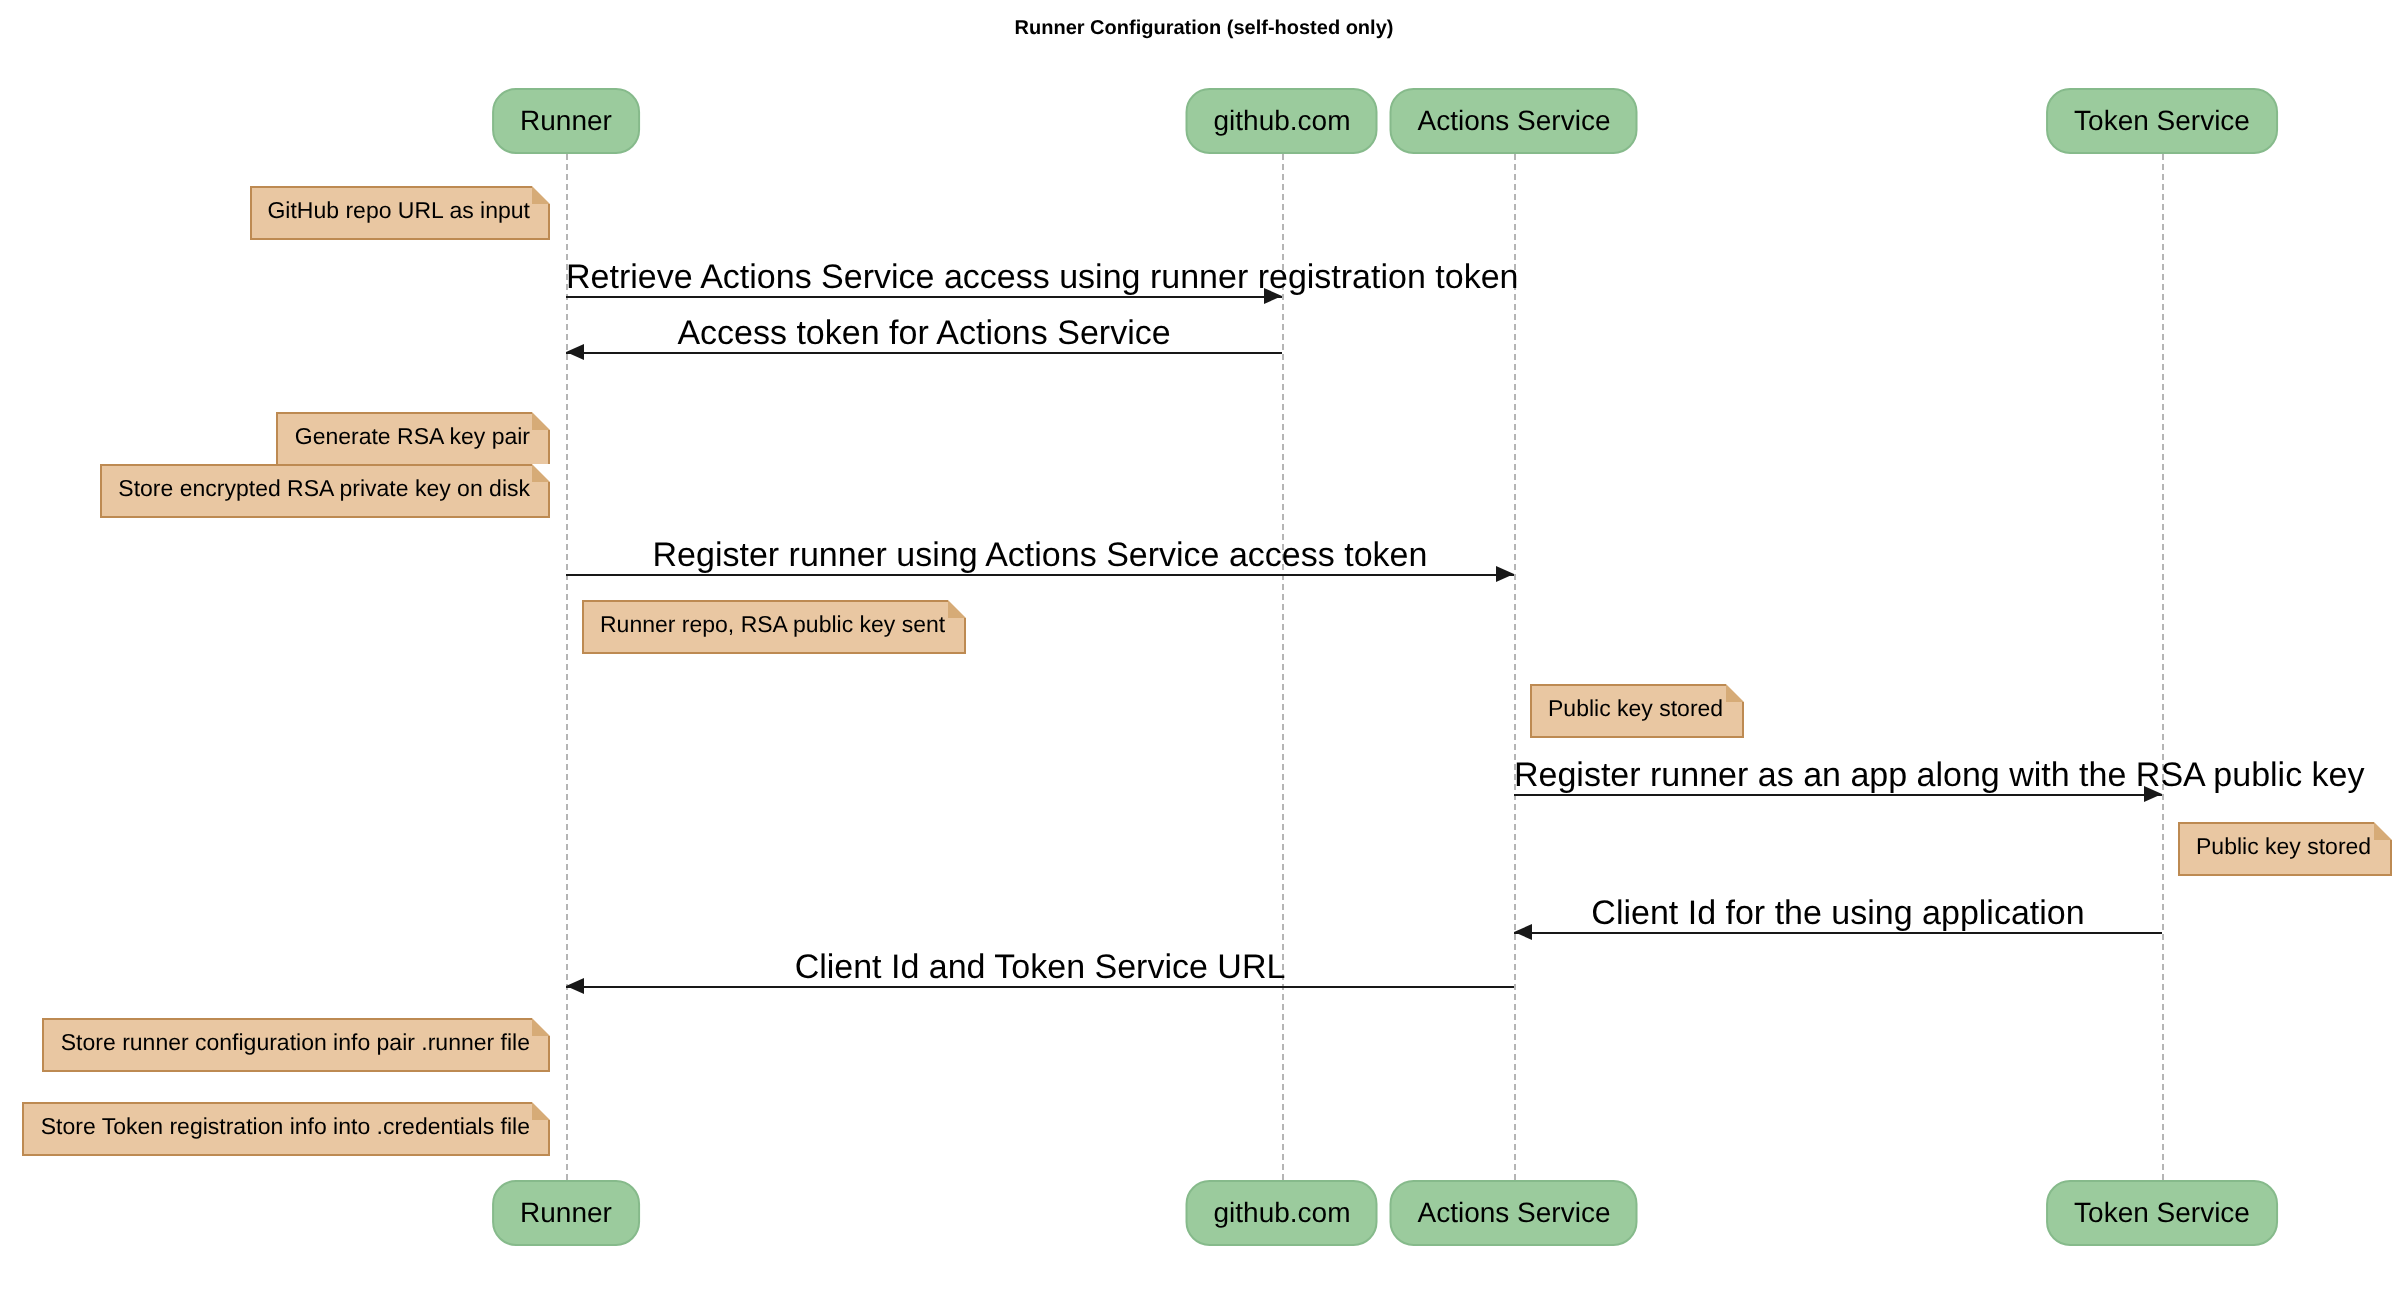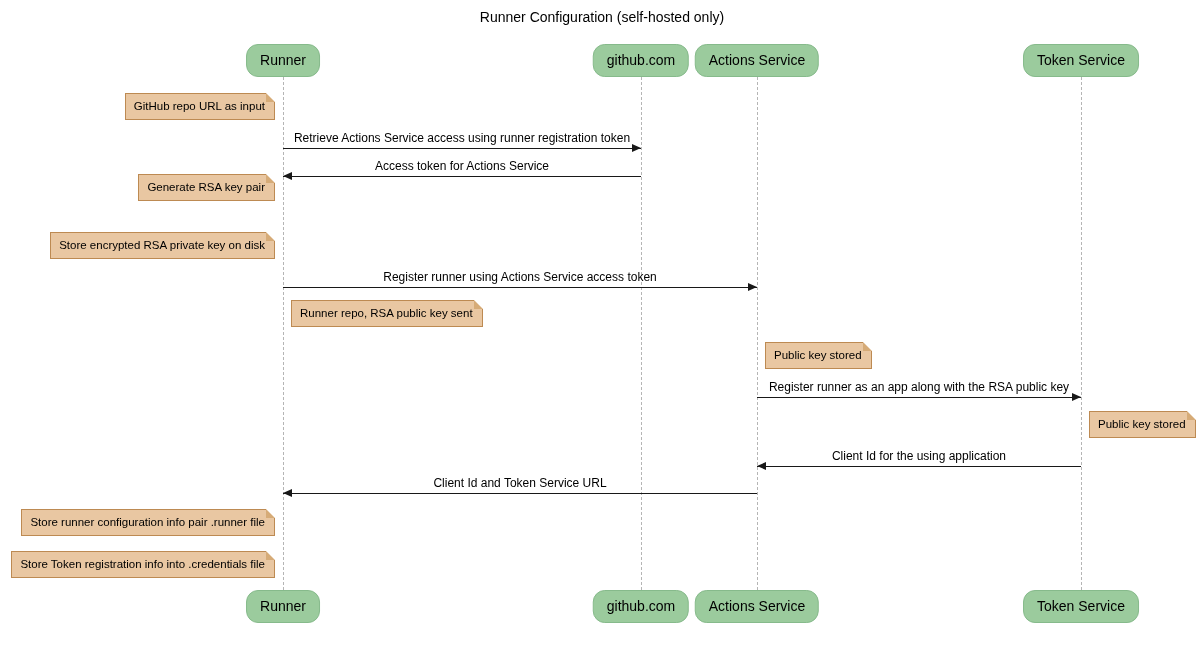--- a/index.html
+++ b/index.html
@@ -17,22 +17,22 @@
     --nborder: #bd8a52;
     --nfold: #d6ab77;
     --lifeline: #b5b5b5;
     --arrow: #181818;
   }
   .title {
     position: absolute;
     top: 9px;
     left: 602px;
     transform: translateX(-50%);
-    font-size: 14px;
-    font-weight: normal;
+    font-size: 10px;
+    font-weight: bold;
     white-space: nowrap;
   }
   .lifeline {
     position: absolute;
     width: 0;
     border-left: 1px dashed var(--lifeline);
   }
   .pbox {
     position: absolute;
     box-sizing: border-box;
@@ -65,21 +65,21 @@
     right: -1px;
     width: 0; height: 0;
     border-style: solid;
     border-width: 0 9px 9px 0;
     border-color: #ffffff #ffffff var(--nfold) var(--nfold);
   }
   .msg-label {
     position: absolute;
     height: 15px;
     line-height: 15px;
-    font-size: 12px;
+    font-size: 17px;
     text-align: center;
     white-space: nowrap;
     overflow: visible;
   }
   .msg-line {
     position: absolute;
     height: 0;
     border-top: 1px solid var(--arrow);
   }
   .ah {
@@ -109,21 +109,21 @@
       <div class="lifeline" style="left: 1081px; top: 77px; height: 513px;"></div>
       <div class="pbox" style="left: 1081px; top: 44px;">Token Service</div>
       <div class="pbox" style="left: 1081px; top: 590px;">Token Service</div>
       <div class="note" style="top: 93px; right: 925px;">GitHub repo URL as input</div>
       <div class="msg-label" style="left: 283px; width: 358px; top: 131px;">Retrieve Actions Service access using runner registration token</div>
       <div class="msg-line" style="left: 283px; width: 358px; top: 148px;"></div>
       <div class="ah r" style="top: 144px; left: 632px;"></div>
       <div class="msg-label" style="left: 283px; width: 358px; top: 159px;">Access token for Actions Service</div>
       <div class="msg-line" style="left: 283px; width: 358px; top: 176px;"></div>
       <div class="ah l" style="top: 172px; left: 283px;"></div>
-      <div class="note" style="top: 174px; right: 925px;">Generate RSA key pair</div>
+      <div class="note" style="top: 206px; right: 925px;">Generate RSA key pair</div>
       <div class="note" style="top: 232px; right: 925px;">Store encrypted RSA private key on disk</div>
       <div class="msg-label" style="left: 283px; width: 474px; top: 270px;">Register runner using Actions Service access token</div>
       <div class="msg-line" style="left: 283px; width: 474px; top: 287px;"></div>
       <div class="ah r" style="top: 283px; left: 748px;"></div>
       <div class="note" style="top: 300px; left: 291px;">Runner repo, RSA public key sent</div>
       <div class="note" style="top: 342px; left: 765px;">Public key stored</div>
       <div class="msg-label" style="left: 757px; width: 324px; top: 380px;">Register runner as an app along with the RSA public key</div>
       <div class="msg-line" style="left: 757px; width: 324px; top: 397px;"></div>
       <div class="ah r" style="top: 393px; left: 1072px;"></div>
       <div class="note" style="top: 411px; left: 1089px;">Public key stored</div>

